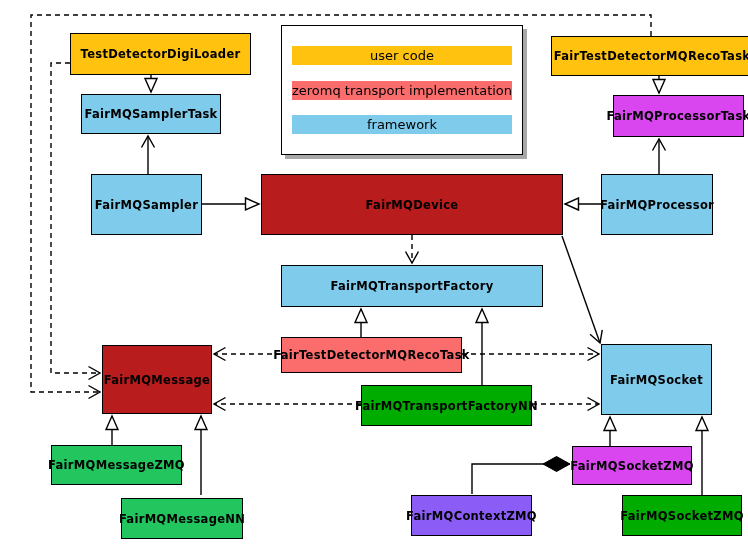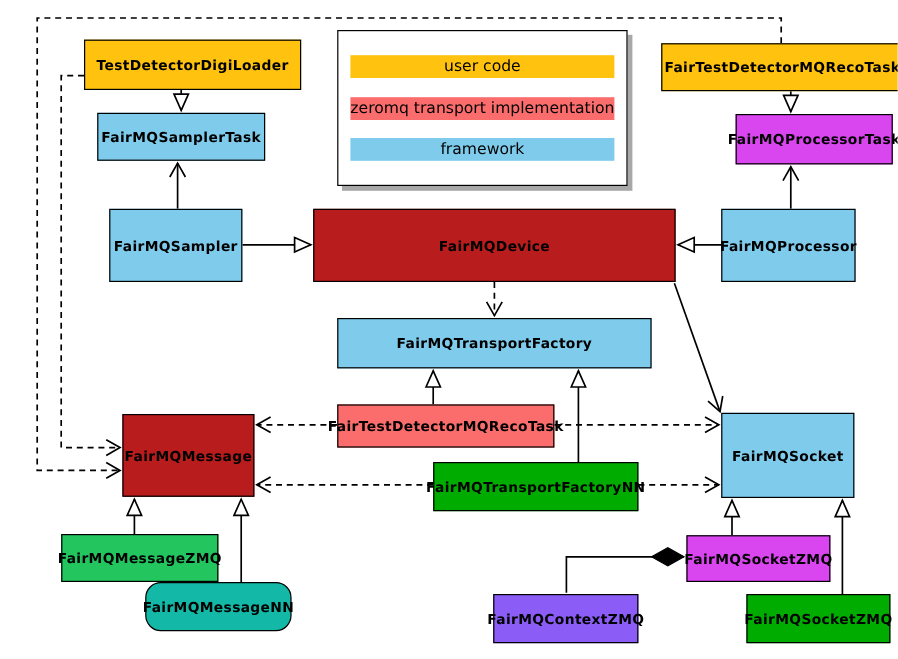--- a/index.html
+++ b/index.html
@@ -80,21 +80,21 @@
       <div class="node abstract" style="left: 595px; top: 95px; width: 131px; height: 42px; background: #d946ef;">FairMQProcessorTask</div>
       <div class="node" style="left: 73px; top: 174px; width: 111px; height: 61px; background: rgb(127, 203, 235);">FairMQSampler</div>
       <div class="node" style="left: 243px; top: 174px; width: 302px; height: 61px; background: #b91c1c;">FairMQDevice</div>
       <div class="node" style="left: 583px; top: 174px; width: 112px; height: 61px; background: rgb(127, 203, 235);">FairMQProcessor</div>
       <div class="node abstract" style="left: 263px; top: 265px; width: 262px; height: 42px; background: rgb(127, 203, 235);">FairMQTransportFactory</div>
       <div class="node abstract" style="left: 84px; top: 345px; width: 110px; height: 69px; background: #b91c1c;">FairMQMessage</div>
       <div class="node abstract" style="left: 583px; top: 344px; width: 111px; height: 71px; background: rgb(127, 203, 235);">FairMQSocket</div>
       <div class="node" style="left: 263px; top: 337px; width: 181px; height: 36px; background: rgb(251, 109, 109);">FairTestDetectorMQRecoTask</div>
       <div class="node" style="left: 343px; top: 385px; width: 171px; height: 41px; background: rgb(0, 172, 0);">FairMQTransportFactoryNN</div>
       <div class="node" style="left: 33px; top: 445px; width: 131px; height: 40px; background: #22c55e;">FairMQMessageZMQ</div>
-      <div class="node" style="left: 103px; top: 485px; width: 122px; height: 41px; background: #14b8a6; border-radius: 13px;">FairMQMessageNN</div>
+      <div class="node" style="left: 103px; top: 498px; width: 122px; height: 41px; background: #22c55e;">FairMQMessageNN</div>
       <div class="node" style="left: 393px; top: 495px; width: 121px; height: 41px; background: #8b5cf6;">FairMQContextZMQ</div>
       <div class="node" style="left: 554px; top: 446px; width: 120px; height: 39px; background: #d946ef;">FairMQSocketZMQ</div>
       <div class="node" style="left: 604px; top: 495px; width: 120px; height: 41px; background: rgb(0, 172, 0);">FairMQSocketZMQ</div>
     </div>
 
   <div id="legend">
       <div class="legend-item" style="background: rgb(255, 194, 14);">user code</div>
       <div class="legend-item" style="background: rgb(251, 109, 109);">zeromq transport implementation</div>
       <div class="legend-item" style="background: rgb(127, 203, 235);">framework</div>
     </div>

